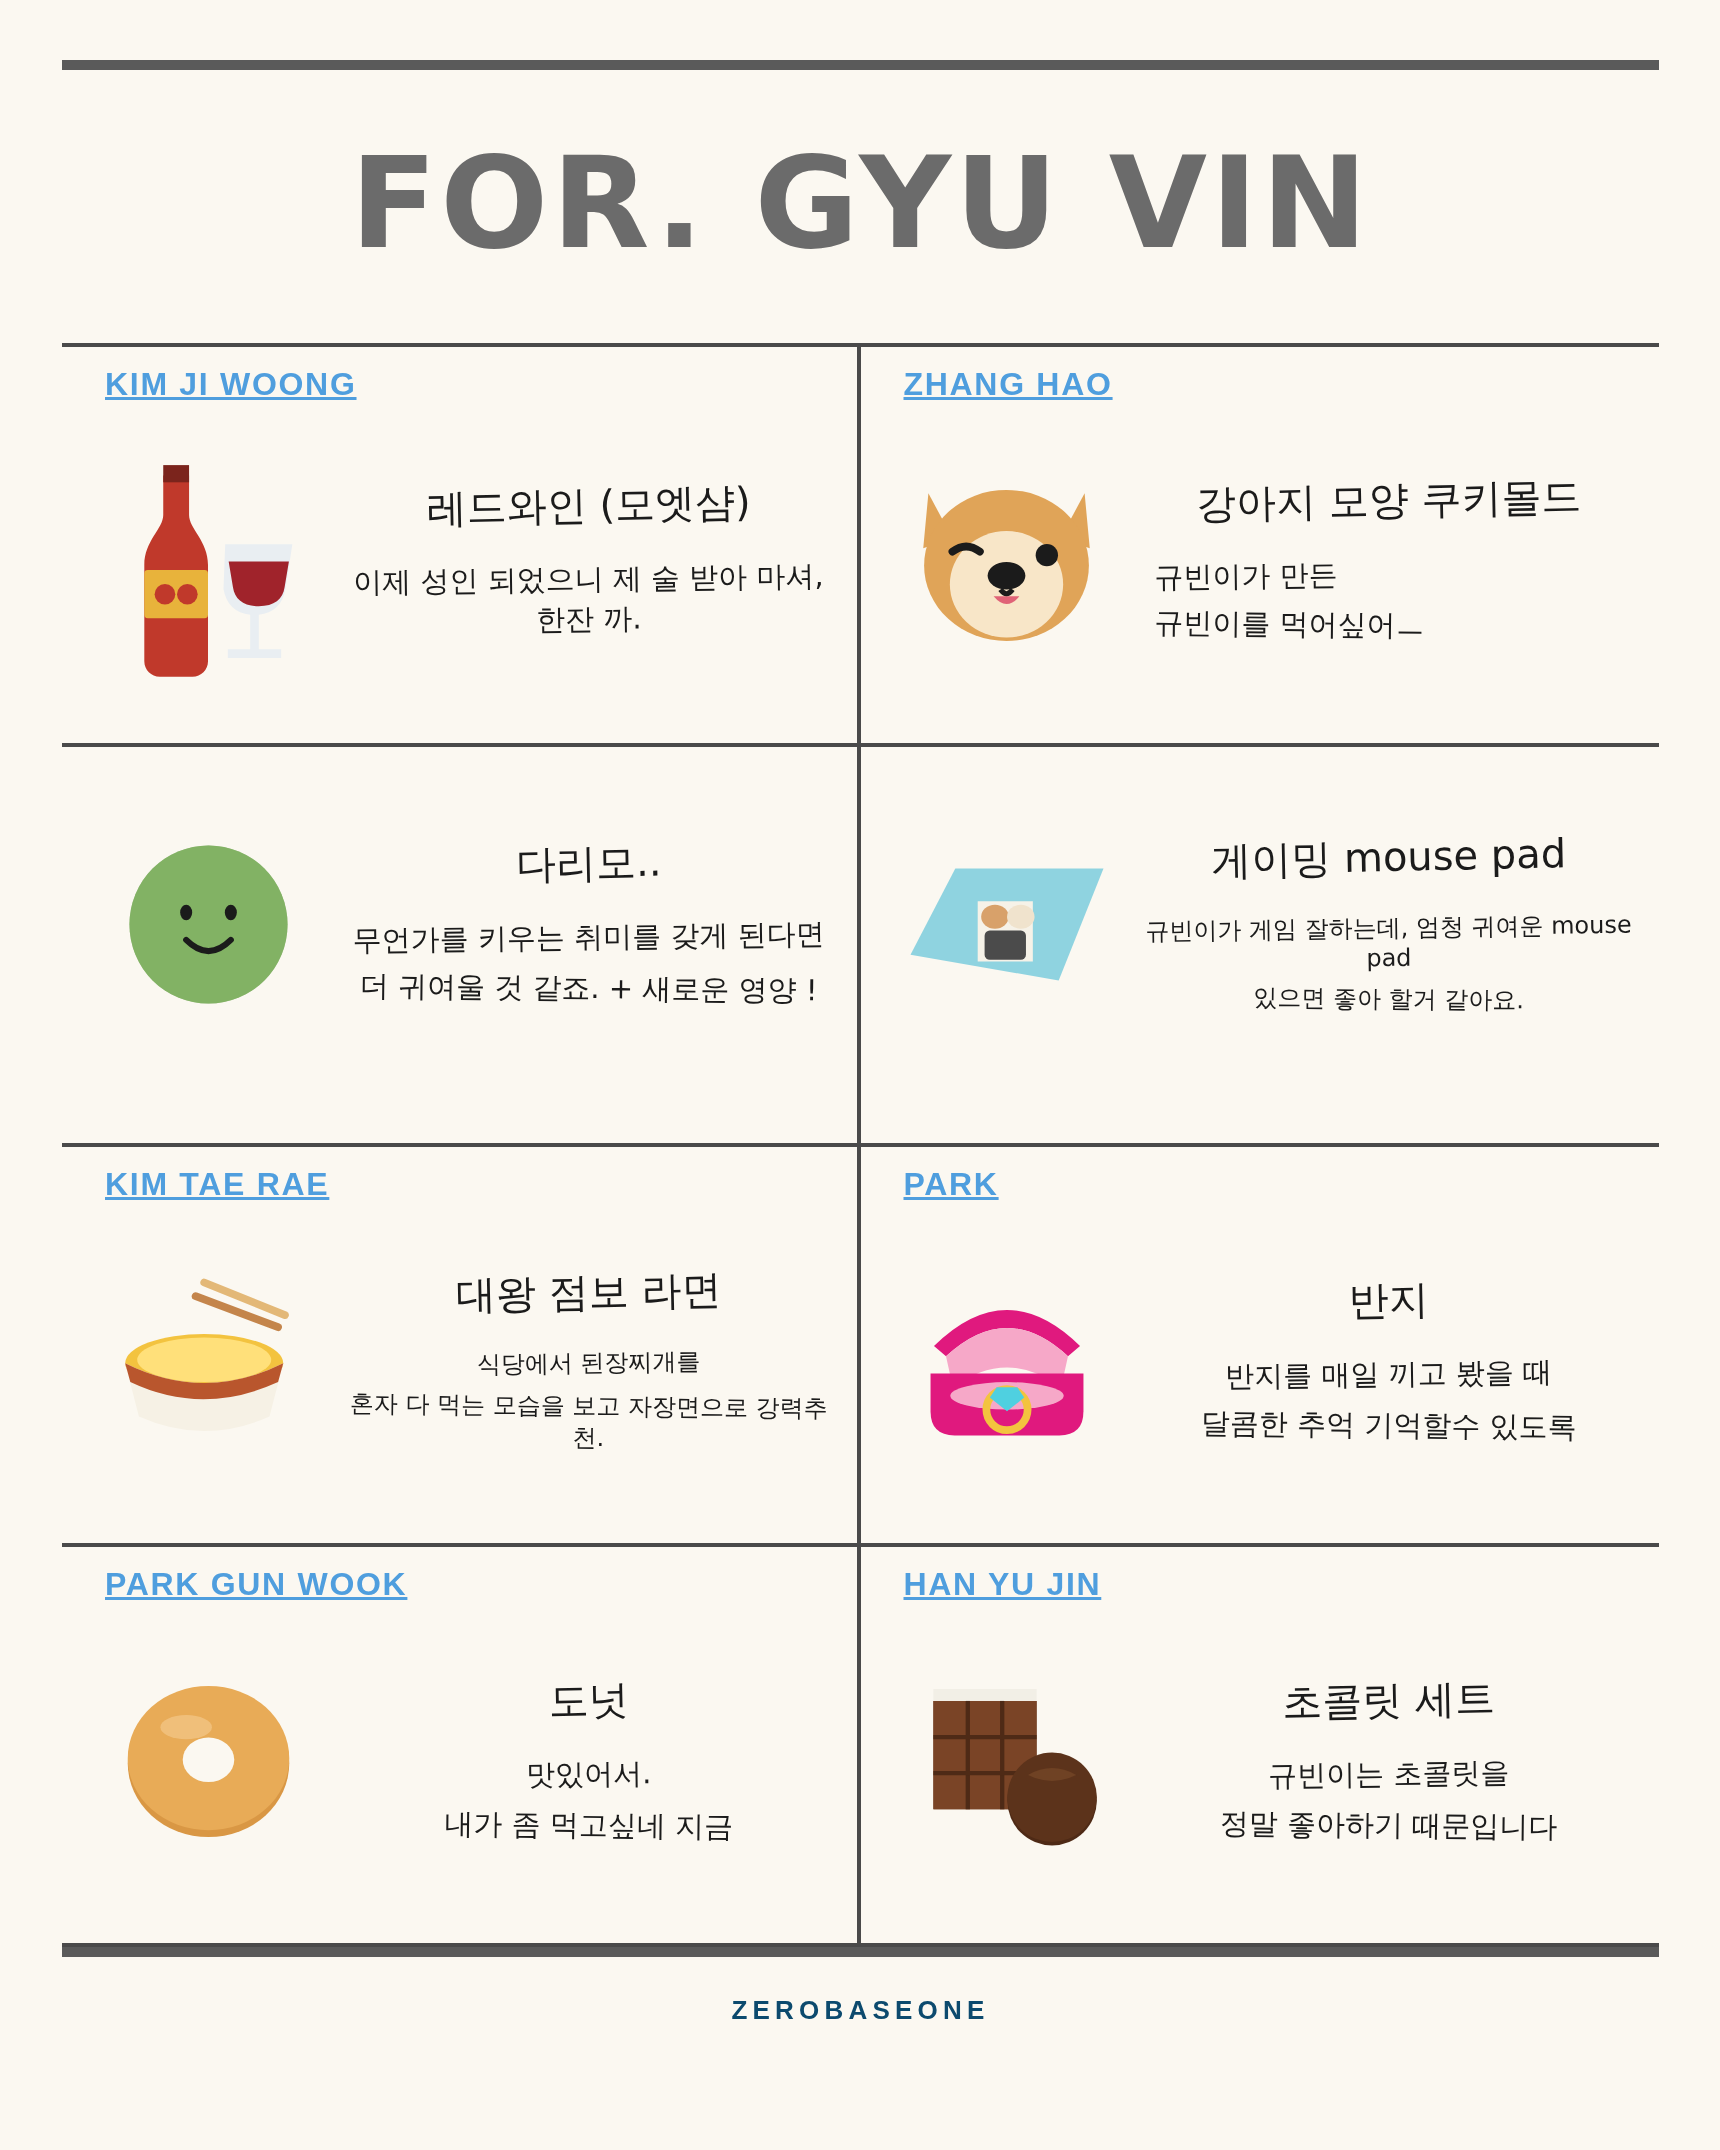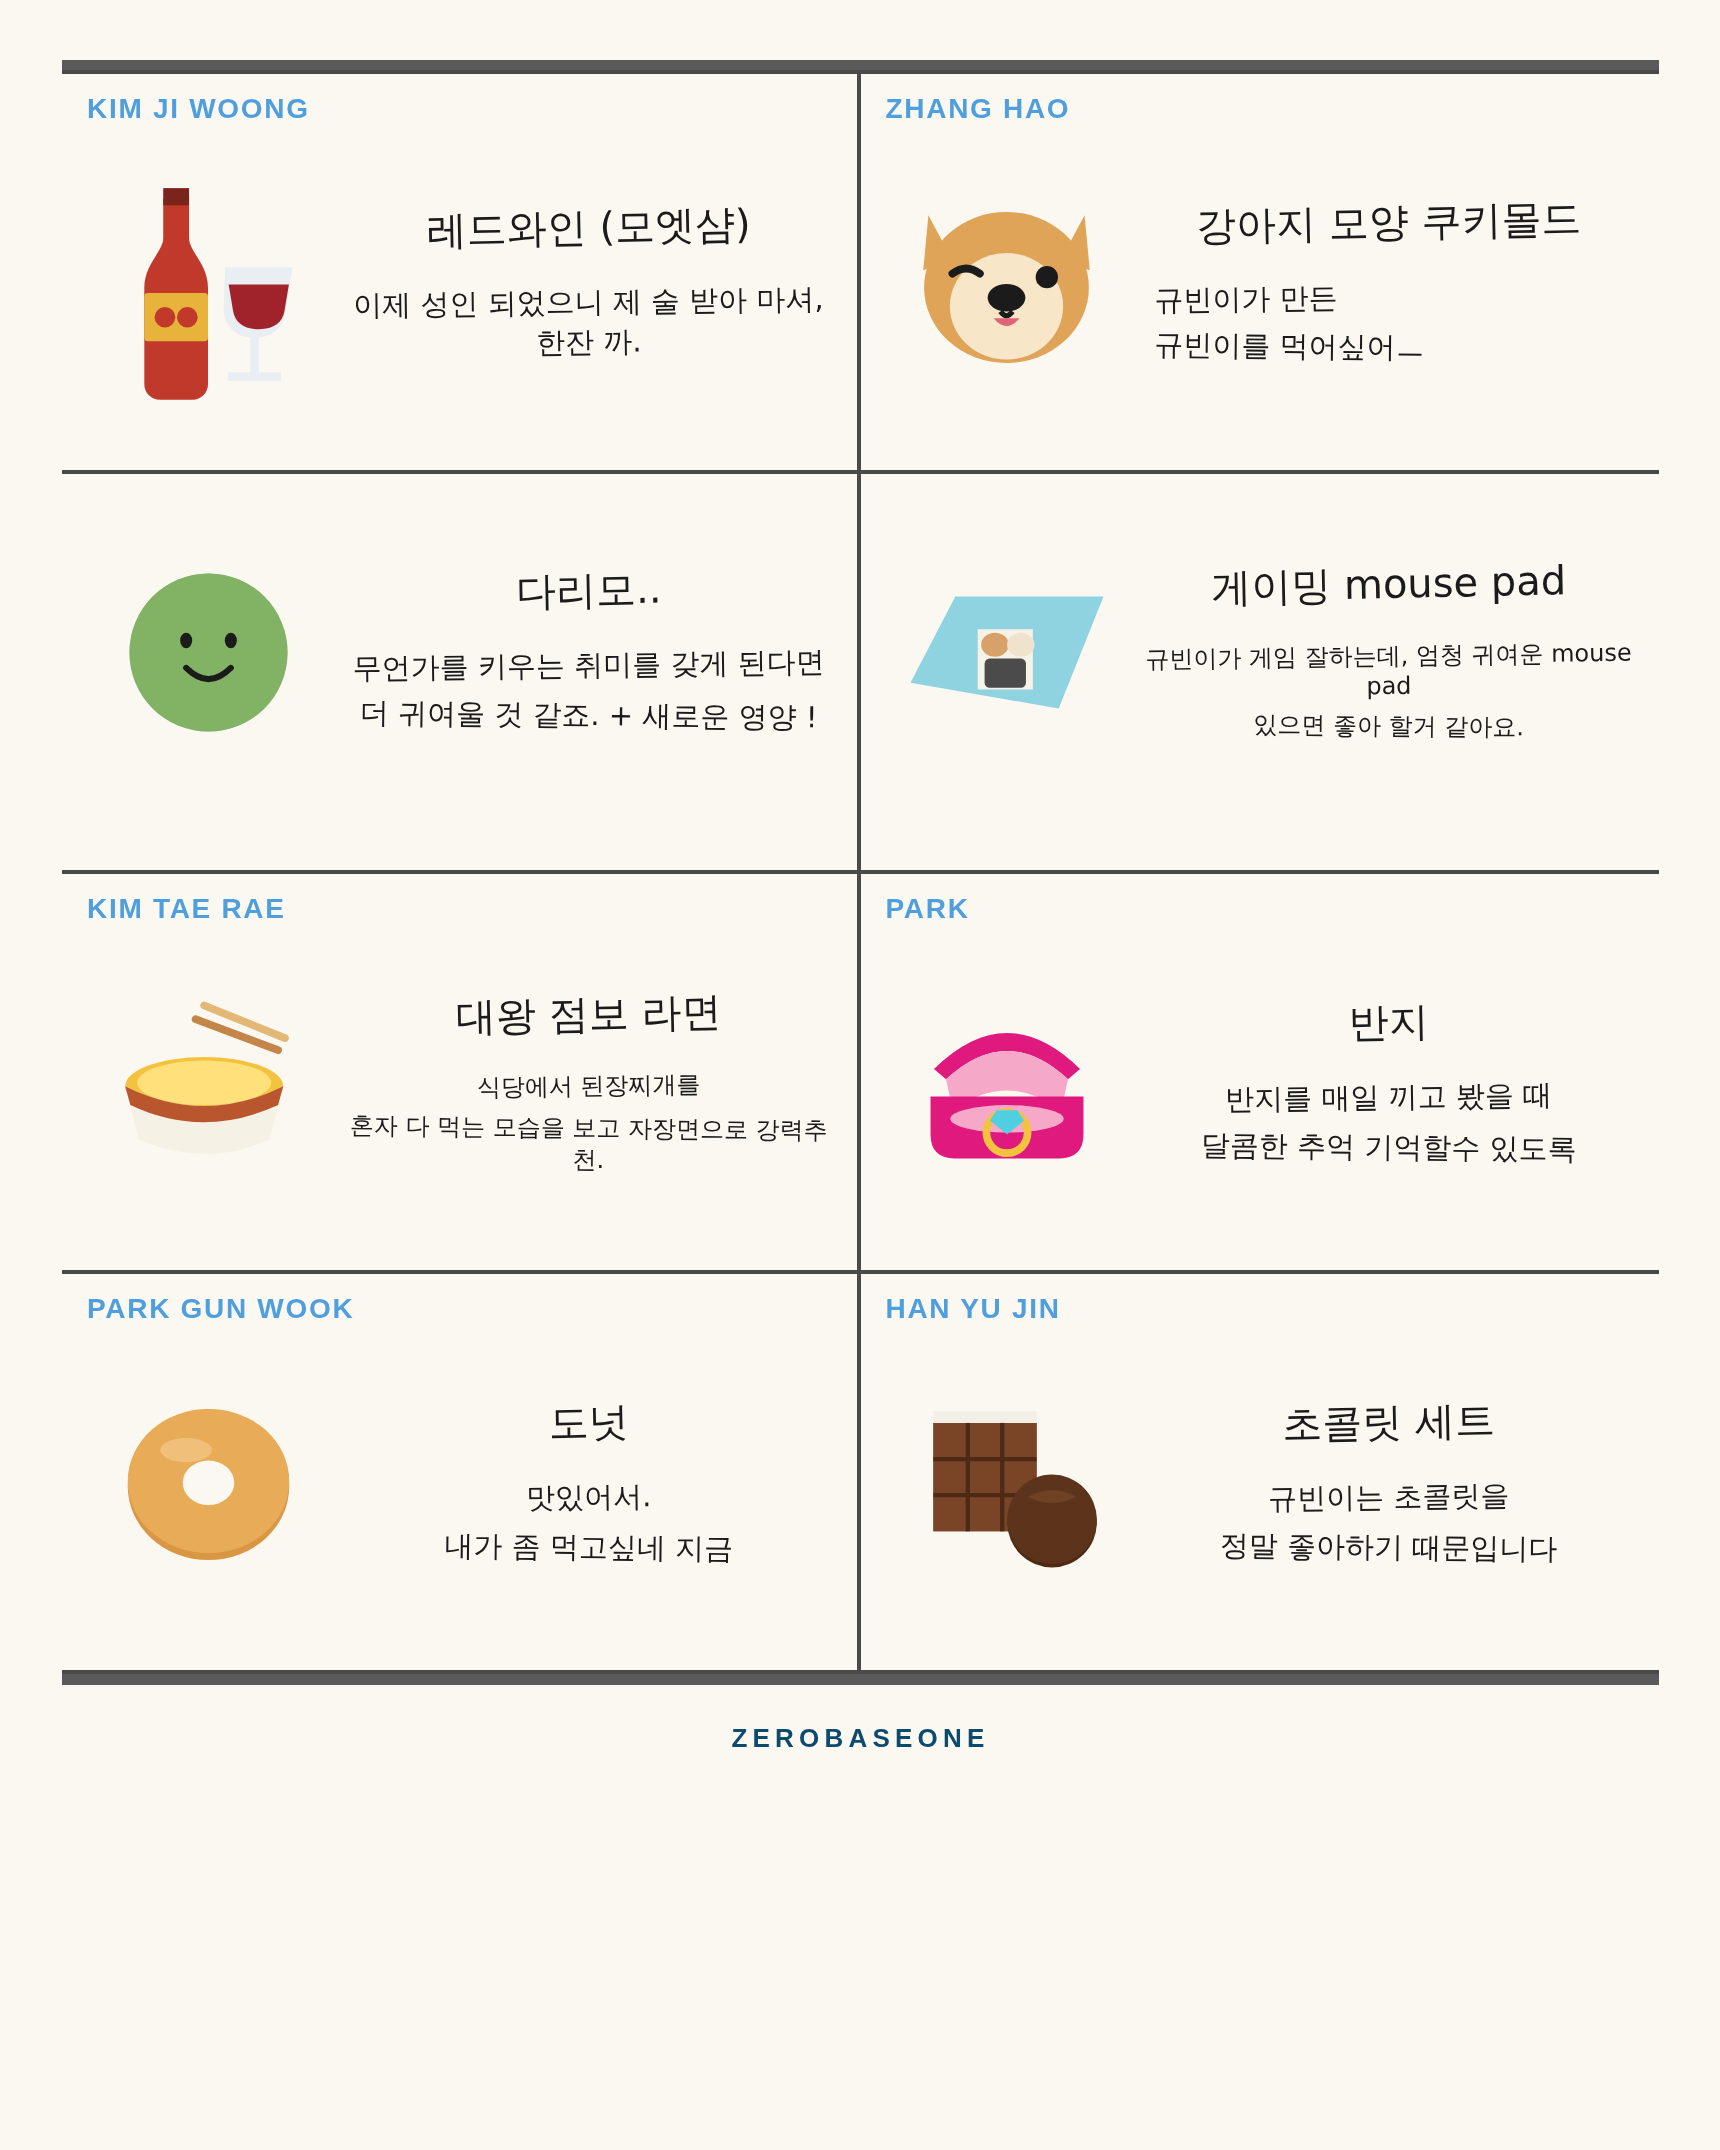--- a/index.html
+++ b/index.html
@@ -51,26 +51,27 @@
     border-bottom: 4.3px solid #4a4a4a;
     position: relative;
     box-sizing: border-box;
     padding: 19px 17px 10.3px 17px;
     overflow: hidden;
   }
   .cell.left {
     border-right: 4.3px solid #4a4a4a;
   }
   .member-name {
-    font-size: 28px;
+    font-size: 32px;
     font-weight: bold;
     letter-spacing: 1.7px;
     color: #4f9ede;
-    margin-left: 8px;
+    margin-left: 26px;
     font-family: "Liberation Sans", sans-serif;
+    text-decoration: underline;
   }
   .cell-body {
     display: flex;
     align-items: center;
     height: 318px;
   }
   .art {
     width: 258px;
     min-width: 258px;
     height: 258px;
@@ -120,20 +121,21 @@
   }
   svg { display: block; }
 </style>
 </head>
 <body>
 
 <div class="page">
 
   <div class="rule-top"></div>
 
+  <div class="title">FOR. GYU VIN</div>
 
   <div class="grid">
 
     <div class="cell left">
       <div class="member-name">KIM JI WOONG</div>
       <div class="cell-body">
         <div class="art">
           <svg width="224" height="241" viewBox="0 0 260 280">
             <path d="M78 40 h30 v46 c0 16 22 30 22 58 v112 c0 10-8 18-18 18 H74 c-10 0-18-8-18-18 V144 c0-28 22-42 22-58 z" fill="#c0392b"></path>
             <rect x="78" y="28" width="30" height="20" fill="#7b241c"></rect>

